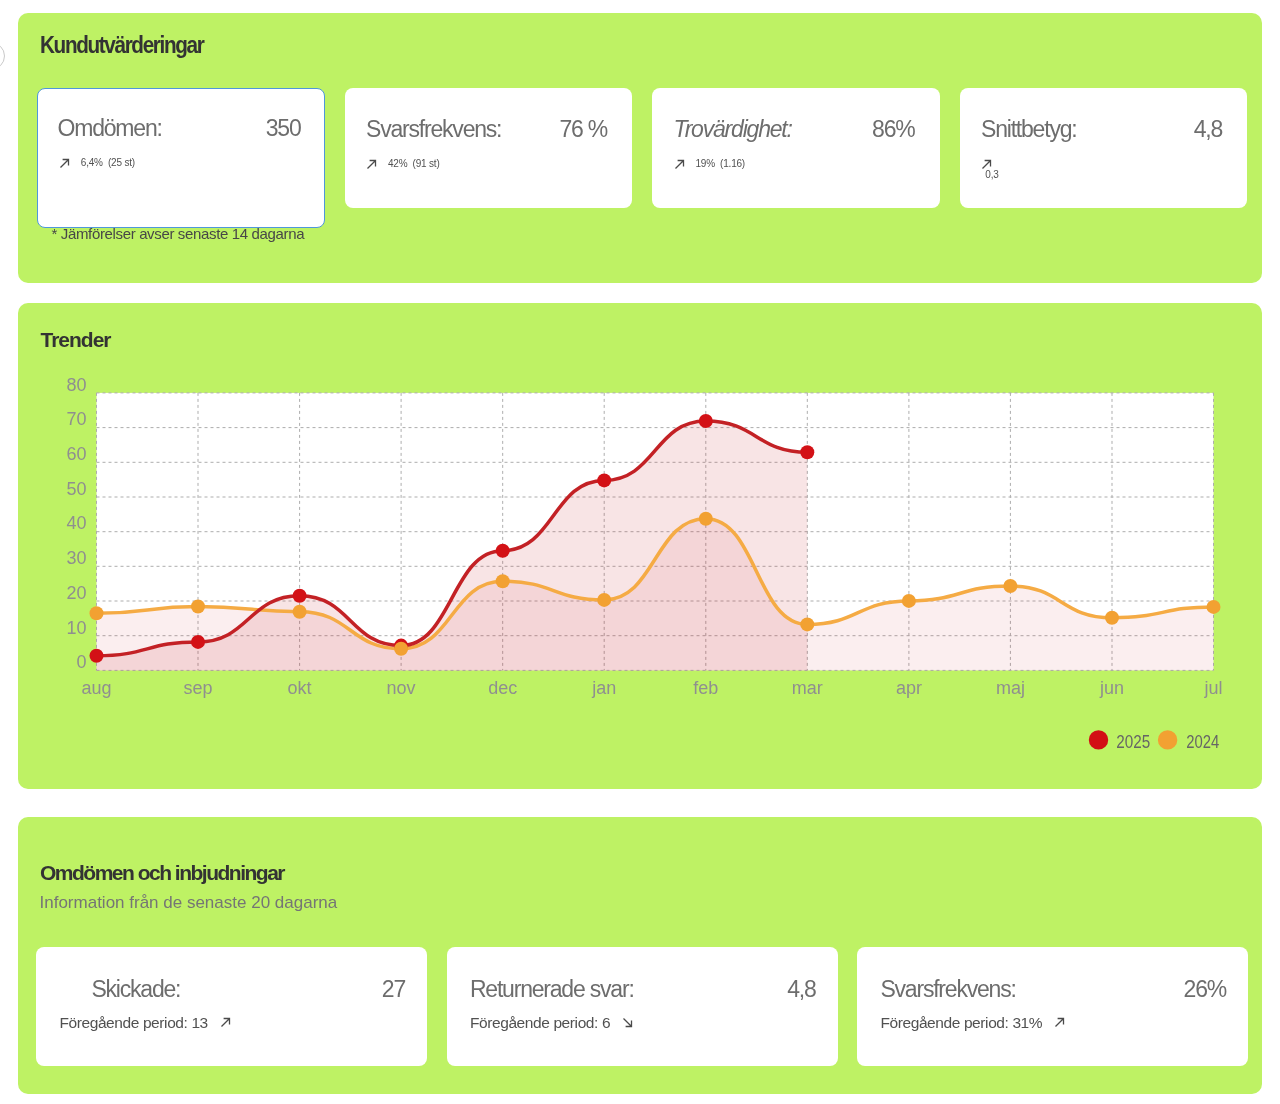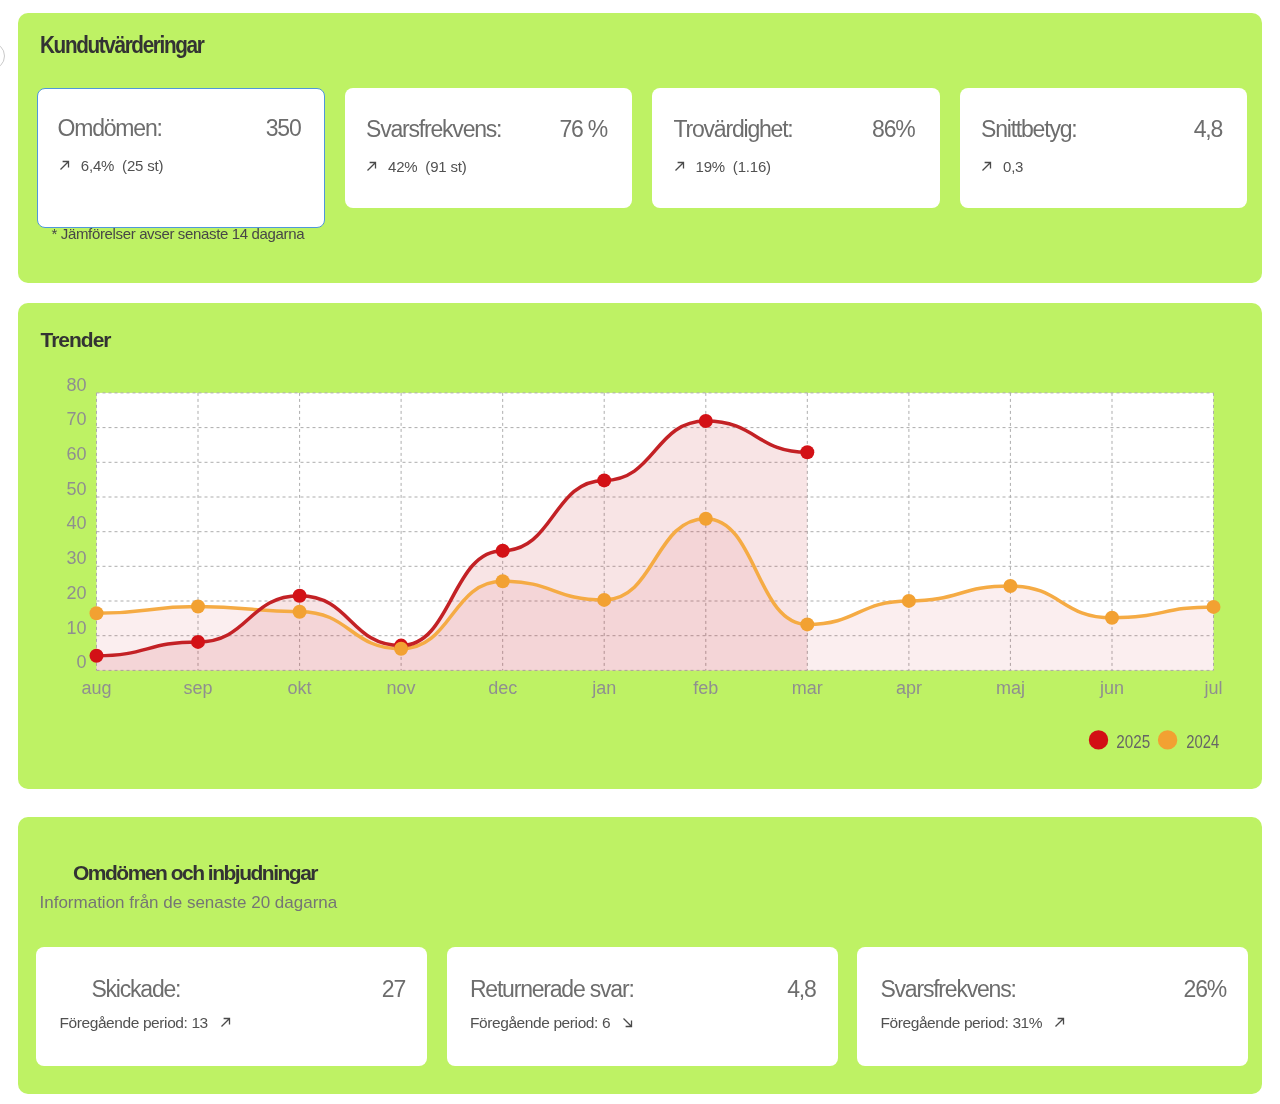--- a/index.html
+++ b/index.html
@@ -1,21 +1,21 @@
 <!DOCTYPE html>
 <html><head>
 <meta charset="utf-8">
 <style>
   html,body{margin:0;padding:0;}
   body{width:1280px;height:1104px;background:#ffffff;font-family:"Liberation Sans",sans-serif;position:relative;overflow:hidden;}
   .panel{position:absolute;background:#bef264;border-radius:10px;}
   .card{position:absolute;background:#ffffff;border-radius:8px;}
   .lbl{position:absolute;font-size:23px;letter-spacing:-1.2px;color:#6d6d6d;line-height:1;white-space:nowrap;}
   .val{position:absolute;font-size:23px;letter-spacing:-1.2px;color:#6d6d6d;line-height:1;white-space:nowrap;text-align:right;}
-  .sub{position:absolute;display:flex;align-items:center;color:#515151;font-size:15px;letter-spacing:-0.2px;line-height:1;white-space:nowrap;}
+  .sub{position:absolute;display:flex;align-items:center;color:#515151;font-size:10px;letter-spacing:-0.2px;line-height:1;white-space:nowrap;}
   .sub2{font-size:15.5px;letter-spacing:-0.4px;}
   .t1{position:absolute;font-weight:bold;color:#333333;line-height:1;white-space:nowrap;}
 </style>
 </head>
 <body>
 
   <div style="position:absolute;left:-23px;top:42px;width:26px;height:26px;border-radius:50%;background:#fff;border:1px solid #c9c9c9;"></div>
 
   <div class="panel" id="p1" style="left:18px;top:13px;width:1244px;height:270px;">
     <div class="t1" style="left:22px;top:20.5px;font-size:23px;letter-spacing:-1.5px;transform:scaleX(0.9);transform-origin:0 0;">Kundutvärderingar</div>
@@ -36,34 +36,34 @@
       <div class="val" style="right:25px;top:30.1px;">76 %</div>
       <div class="sub" style="left:21.5px;top:70.5px;">
         <svg width="11" height="11" viewBox="0 0 11 11" style="margin-right:11px;">
           <path d="M1.5 9.5 L9.3 1.7 M3.6 1.5 H9.5 V7.4" fill="none" stroke="#4a4a4a" stroke-width="1.3"></path>
         </svg>
         <span>42%&nbsp;&nbsp;(91 st)</span>
       </div>
     </div>
 
     <div class="card" style="left:634px;top:75px;width:287.5px;height:120px;">
-      <div class="lbl" style="left:21.5px;top:30.1px;">Trovärdighet:</div>
+      <div class="lbl" style="left:21.5px;top:30.1px;font-style:italic;">Trovärdighet:</div>
       <div class="val" style="right:25px;top:30.1px;margin-left:36px;">86%</div>
       <div class="sub" style="left:21.5px;top:70.5px;">
         <svg width="11" height="11" viewBox="0 0 11 11" style="margin-right:11px;">
           <path d="M1.5 9.5 L9.3 1.7 M3.6 1.5 H9.5 V7.4" fill="none" stroke="#4a4a4a" stroke-width="1.3"></path>
         </svg>
         <span>19%&nbsp;&nbsp;(1.16)</span>
       </div>
     </div>
 
     <div class="card" style="left:941.5px;top:75px;width:287.5px;height:120px;">
       <div class="lbl" style="left:21.5px;top:30.1px;">Snittbetyg:</div>
       <div class="val" style="right:25px;top:30.1px;">4,8</div>
-      <div class="sub" style="left:21.5px;top:70.5px;">
+      <div class="sub" style="left:21.5px;top:70.5px;flex-direction:column;">
         <svg width="11" height="11" viewBox="0 0 11 11" style="margin-right:11px;">
           <path d="M1.5 9.5 L9.3 1.7 M3.6 1.5 H9.5 V7.4" fill="none" stroke="#4a4a4a" stroke-width="1.3"></path>
         </svg>
         <span>0,3</span>
       </div>
     </div>
 
     <div style="position:absolute;left:33.5px;top:212.6px;font-size:15px;letter-spacing:-0.35px;color:#474747;line-height:1;white-space:nowrap;">* Jämförelser avser senaste 14 dagarna</div>
   </div>
 
@@ -136,21 +136,21 @@
       </g>
 
       <circle cx="1080.5" cy="436.9" r="9.7" fill="#d20f14"></circle>
       <text x="1098.2" y="445.4" font-size="18" fill="#666666" textLength="34" lengthAdjust="spacingAndGlyphs" font-family="Liberation Sans,sans-serif">2025</text>
       <circle cx="1149.6" cy="436.9" r="9.7" fill="#f2a132"></circle>
       <text x="1168.3" y="445.4" font-size="18" fill="#666666" textLength="33" lengthAdjust="spacingAndGlyphs" font-family="Liberation Sans,sans-serif">2024</text>
     </svg>
   </div>
 
   <div class="panel" id="p3" style="left:18px;top:817px;width:1244px;height:277px;">
-    <div class="t1" style="left:22px;top:45px;font-size:21px;letter-spacing:-1.5px;margin-left:33px;">Omdömen och inbjudningar</div>
+    <div class="t1" style="left:22px;top:45px;font-size:21px;letter-spacing:-1.5px;">Omdömen och inbjudningar</div>
     <div style="position:absolute;left:21.5px;top:76.6px;font-size:17px;color:#757575;line-height:1;white-space:nowrap;">Information från de senaste 20 dagarna</div>
 
     <div class="card" style="left:18px;top:130px;width:391px;height:119px;">
       <div class="lbl" style="left:23.4px;top:31.1px;margin-left:32px;">Skickade:</div>
       <div class="val" style="right:22px;top:31.1px;">27</div>
       <div class="sub sub2" style="left:23.4px;top:67.6px;">
         <span>Föregående period: 13</span>
         <svg width="11" height="11" viewBox="0 0 11 11" style="margin-left:12px;">
           <path d="M1.5 9.5 L9.3 1.7 M3.6 1.5 H9.5 V7.4" fill="none" stroke="#4a4a4a" stroke-width="1.3"></path>
         </svg>

